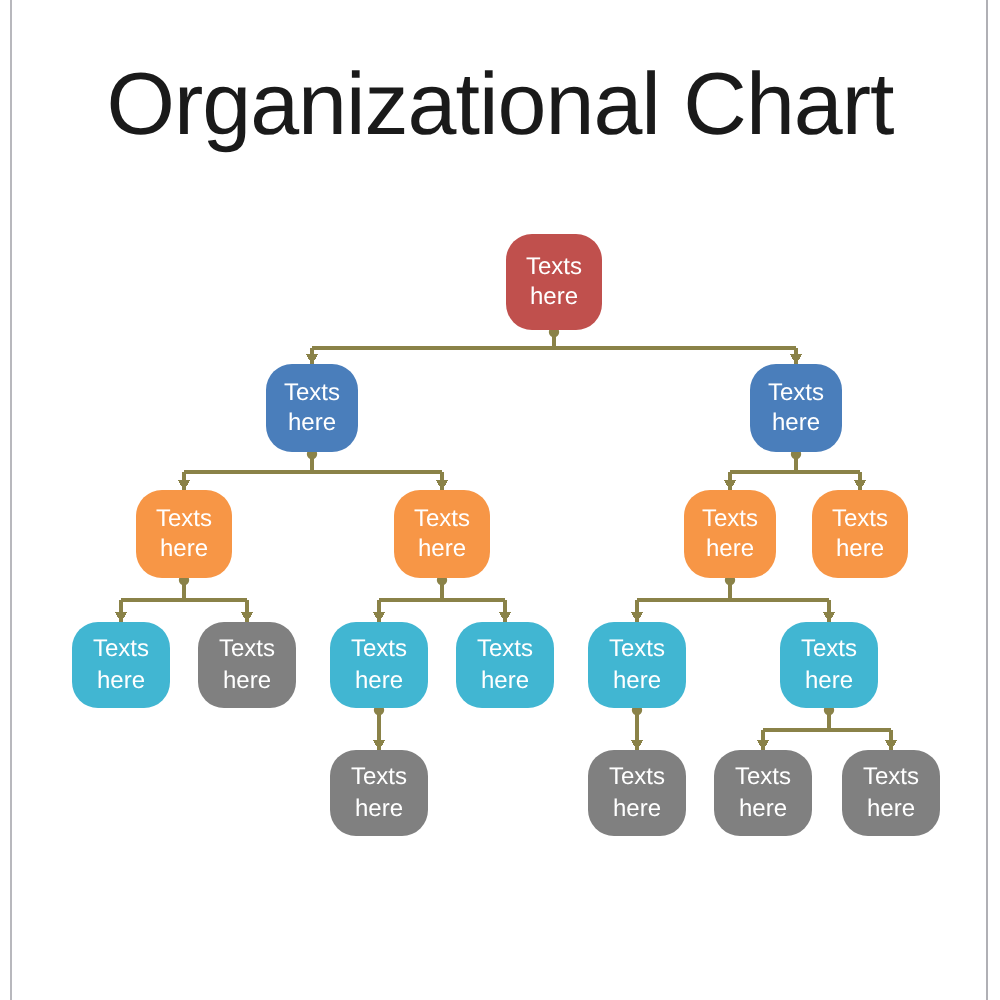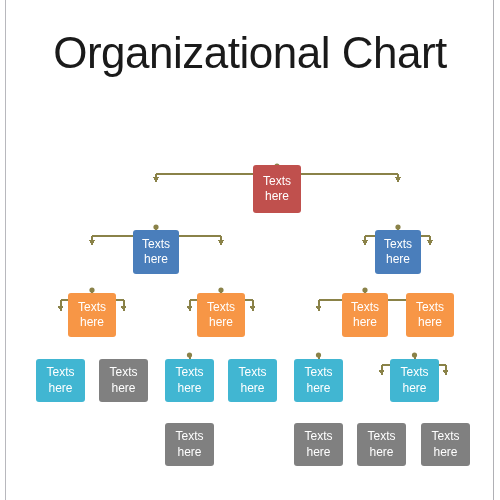--- a/index.html
+++ b/index.html
@@ -45,29 +45,28 @@
     position: absolute;
     left: 0; top: 0;
     width: 500px; height: 500px;
   }
   .node {
     position: absolute;
     display: flex;
     flex-direction: column;
     align-items: center;
     justify-content: center;
-    border-radius: 3px;
+    border-radius: 13px;
     color: #ffffff;
     font-family: "Liberation Sans Narrow", "Liberation Sans", sans-serif;
     font-size: 12px;
     line-height: 1.28;
     text-align: center;
     box-sizing: border-box;
     user-select: none;
-    margin-top: 48px;
   }
   .node .line1, .node .line2 { display: block; }
   .lvl-root { background: #c0504d; }
   .lvl-blue { background: #4a7ebb; }
   .lvl-orange { background: #f79646; }
   .lvl-teal { background: #41b6d2; }
   .lvl-gray { background: #808080; }
   svg line, svg path { shape-rendering: crispEdges; }
 </style>
 </head>

